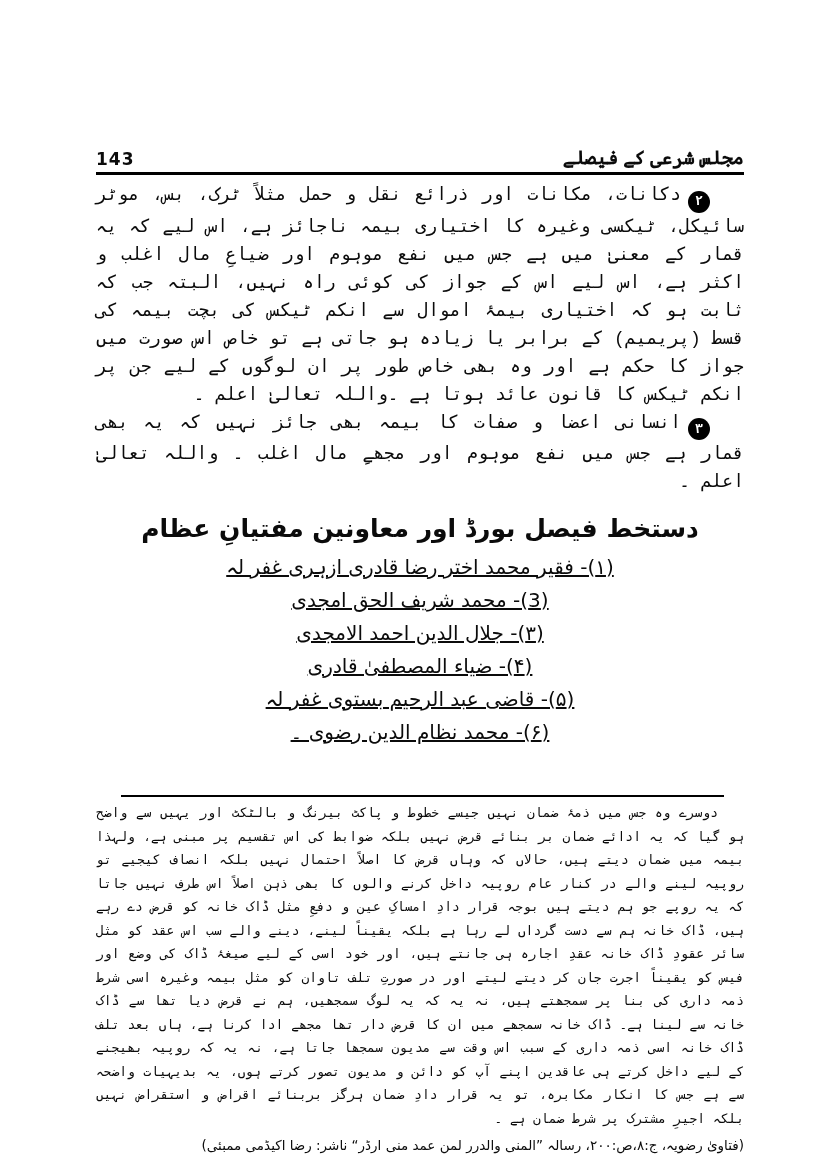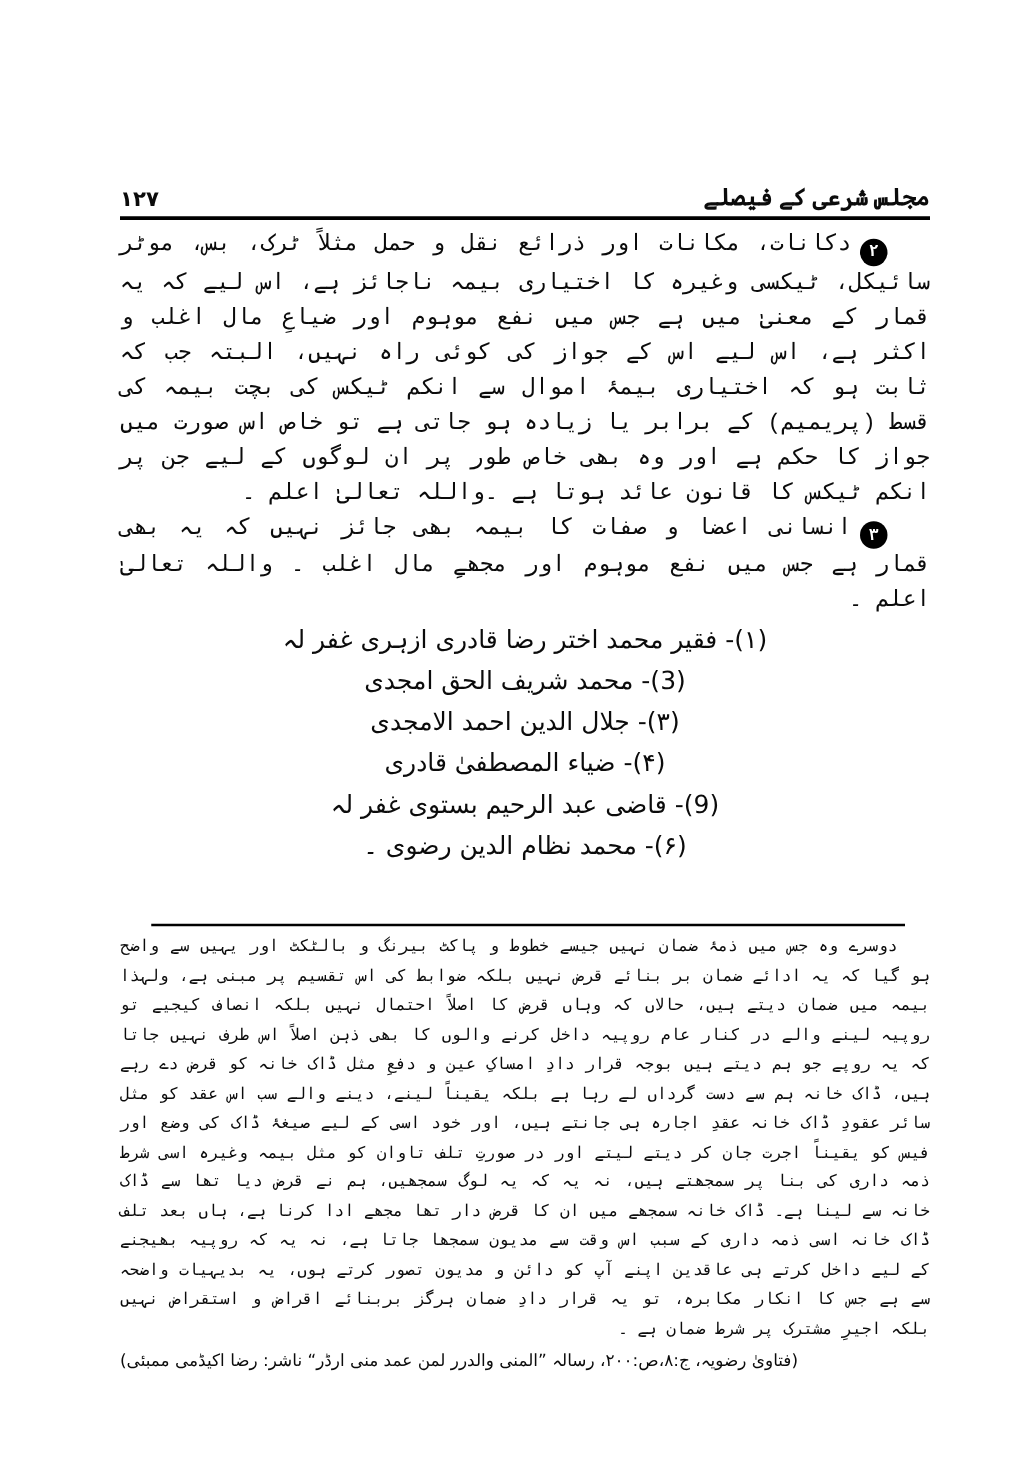--- a/index.html
+++ b/index.html
@@ -43,73 +43,74 @@
     vertical-align: -5px;
     margin-left: 7px;
     text-indent: 0;
   }
   .sig-heading {
     text-align: center;
     font-size: 25px;
     font-weight: bold;
     margin: 18px 0 8px 0;
   }
-  .sig-list { text-align: center; }
+  .sig-list { text-align: center; text-decoration: underline; }
   .sig-item {
     font-size: 20px;
     line-height: 33px;
     font-weight: 500;
   }
   .footnote-sep {
     border: none;
     border-top: 2.5px solid #000;
     margin: 46px 20px 5px 25px;
   }
   .footnote {
     font-size: 13px;
     line-height: 23.5px;
     text-align: justify;
     text-indent: 26px;
     font-family: Liberation Mono, monospace;
   }
   .citation {
     font-size: 13.5px;
     line-height: 24px;
-    text-align: left;
+    text-align: right;
     margin-top: 2px;
   }
   .compiler {
     font-size: 13.5px;
     line-height: 24px;
     text-align: left;
     margin-top: 2px;
   }
 </style>
 </head>
 <body>
 
 <div class="page">
 
   <div class="header">
     <span class="doctitle">مجلس شرعی کے فیصلے</span>
-    <span class="pagenum">۱۲۷</span>
+    <span class="pagenum">143</span>
   </div>
 
   <div class="body-text">
     <p class="para"><span class="circle-num">۲</span><span>دکانات، مکانات اور ذرائع نقل و حمل مثلاً ٹرک، بس، موٹر سائیکل، ٹیکسی وغیرہ کا اختیاری بیمہ ناجائز ہے، اس لیے کہ یہ قمار کے معنیٰ میں ہے جس میں نفع موہوم اور ضیاعِ مال اغلب و اکثر ہے، اس لیے اس کے جواز کی کوئی راہ نہیں، البتہ جب کہ ثابت ہو کہ اختیاری بیمۂ اموال سے انکم ٹیکس کی بچت بیمہ کی قسط (پریمیم) کے برابر یا زیادہ ہو جاتی ہے تو خاص اس صورت میں جواز کا حکم ہے اور وہ بھی خاص طور پر ان لوگوں کے لیے جن پر انکم ٹیکس کا قانون عائد ہوتا ہے ۔واللہ تعالیٰ اعلم ۔</span></p>
     <p class="para"><span class="circle-num">۳</span><span>انسانی اعضا و صفات کا بیمہ بھی جائز نہیں کہ یہ بھی قمار ہے جس میں نفع موہوم اور مجھےِ مال اغلب ۔ واللہ تعالیٰ اعلم ۔</span></p>
   </div>
 
+  <h2 class="sig-heading">دستخط فیصل بورڈ اور معاونین مفتیانِ عظام</h2>
 
   <div class="sig-list">
     <div class="sig-item">(۱)- فقیر محمد اختر رضا قادری ازہری غفر لہ</div>
     <div class="sig-item">(3)- محمد شریف الحق امجدی</div>
     <div class="sig-item">(۳)- جلال الدین احمد الامجدی</div>
     <div class="sig-item">(۴)- ضیاء المصطفیٰ قادری</div>
-    <div class="sig-item">(9)- قاضی عبد الرحیم بستوی غفر لہ</div>
+    <div class="sig-item">(۵)- قاضی عبد الرحیم بستوی غفر لہ</div>
     <div class="sig-item">(۶)- محمد نظام الدین رضوی ۔</div>
   </div>
 
   <hr class="footnote-sep">
 
   <div class="footnote">دوسرے وہ جس میں ذمۂ ضمان نہیں جیسے خطوط و پاکٹ بیرنگ و بالٹکٹ اور یہیں سے واضح ہو گیا کہ یہ ادائے ضمان بر بنائے قرض نہیں بلکہ ضوابط کی اس تقسیم پر مبنی ہے، ولہذا بیمہ میں ضمان دیتے ہیں، حالاں کہ وہاں قرض کا اصلاً احتمال نہیں بلکہ انصاف کیجیے تو روپیہ لینے والے در کنار عام روپیہ داخل کرنے والوں کا بھی ذہن اصلاً اس طرف نہیں جاتا کہ یہ روپے جو ہم دیتے ہیں بوجہ قرار دادِ امساکِ عین و دفعِ مثل ڈاک خانہ کو قرض دے رہے ہیں، ڈاک خانہ ہم سے دست گرداں لے رہا ہے بلکہ یقیناً لینے، دینے والے سب اس عقد کو مثل سائر عقودِ ڈاک خانہ عقدِ اجارہ ہی جانتے ہیں، اور خود اسی کے لیے صیغۂ ڈاک کی وضع اور فیس کو یقیناً اجرت جان کر دیتے لیتے اور در صورتِ تلف تاوان کو مثل بیمہ وغیرہ اسی شرط ذمہ داری کی بنا پر سمجھتے ہیں، نہ یہ کہ یہ لوگ سمجھیں، ہم نے قرض دیا تھا سے ڈاک خانہ سے لینا ہے۔ ڈاک خانہ سمجھے میں ان کا قرض دار تھا مجھے ادا کرنا ہے، ہاں بعد تلف ڈاک خانہ اسی ذمہ داری کے سبب اس وقت سے مدیون سمجھا جاتا ہے، نہ یہ کہ روپیہ بھیجنے کے لیے داخل کرتے ہی عاقدین اپنے آپ کو دائن و مدیون تصور کرتے ہوں، یہ بدیہیات واضحہ سے ہے جس کا انکار مکابرہ، تو یہ قرار دادِ ضمان ہرگز بربنائے اقراض و استقراض نہیں بلکہ اجیرِ مشترک پر شرط ضمان ہے ۔</div>
 
   <div class="citation">(فتاویٰ رضویہ، ج:۸،ص:۲۰۰، رسالہ ”المنی والدرر لمن عمد منی ارڈر“ ناشر: رضا اکیڈمی ممبئی)</div>
 
 

